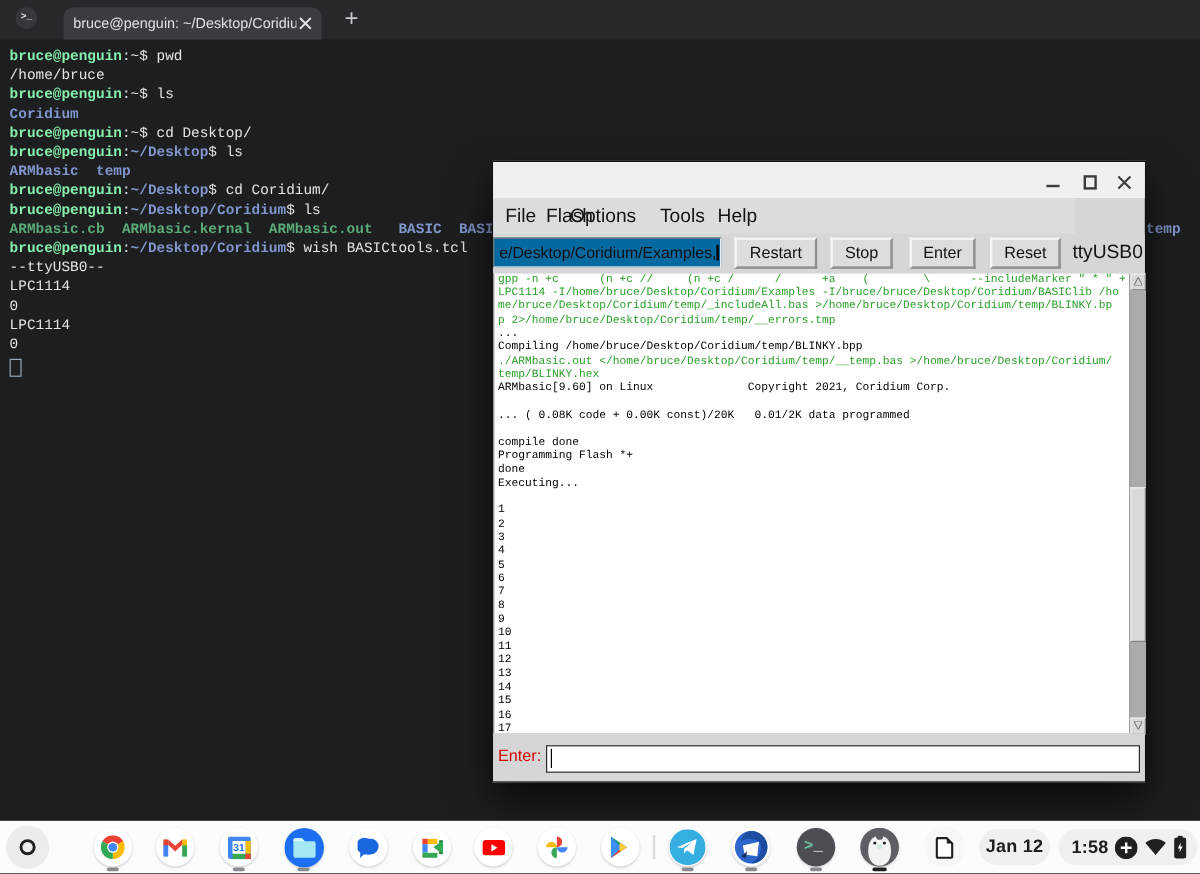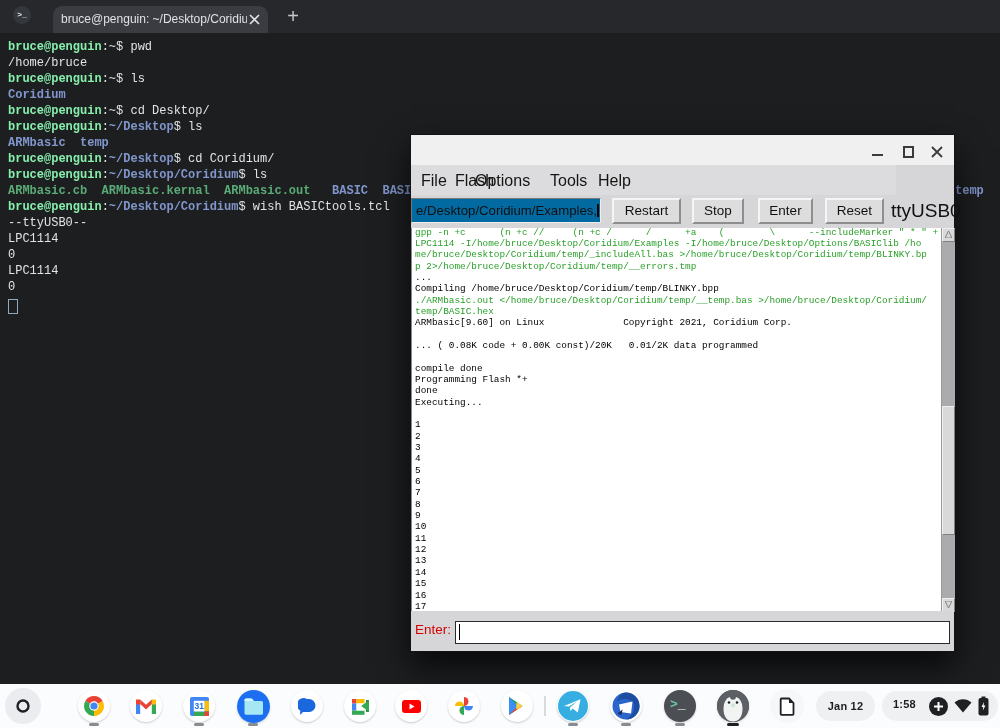--- a/index.html
+++ b/index.html
@@ -22,41 +22,41 @@
   
   #win{left:410px;top:134px;width:543px;height:516px;background:#d6d6d8;border:1px solid #131315;box-shadow:0 14px 30px rgba(0,0,0,0.72);}
   #title{left:0;top:0;width:543px;height:30px;background:#f0f0f0;}
   .wmin{left:461px;top:19px;width:11px;height:2px;background:#3b3b3b;}
   .wmax{left:492px;top:11px;width:7px;height:8px;border:2px solid #3b3b3b;background:transparent;}
   #menubar{left:0;top:30px;width:485px;height:30px;background:#dcdcde;color:#141414;font-size:16px;}
   #menubar span{position:absolute;top:7px;}
   #toolbar{left:0;top:60px;width:543px;height:33px;background:#d6d6d8;}
   #pathentry{left:0px;top:3px;width:184px;height:23px;background:#0369a1;border:1px solid #777;border-bottom-color:#eee;border-right-color:#eee;color:#101010;font-size:13.2px;line-height:23px;padding-left:4px;white-space:nowrap;overflow:hidden;}
   .tkbtn{top:3px;height:22px;background:#dddddd;border-top:2px solid #f5f5f5;border-left:2px solid #f5f5f5;border-bottom:2px solid #8e8e8e;border-right:2px solid #8e8e8e;color:#111;font-size:13.5px;text-align:center;line-height:22px;}
-  #ttyusb{top:3px;height:26px;color:#111;font-size:19px;text-align:left;line-height:26px;}
+  #ttyusb{top:3px;height:26px;color:#111;font-size:16px;text-align:center;line-height:26px;}
   
   #textarea{left:0;top:93px;width:530px;height:383px;background:#fff;overflow:hidden;border-left:1px solid #888;}
   #tktext{font-family:"Liberation Mono",monospace;font-size:9.4px;line-height:11.35px;white-space:pre;color:#000;margin:0;position:absolute;left:3px;top:-1.5px;}
   .gr{color:#2aa02a;}
   
   #sbar{left:530px;top:93px;width:13px;height:383px;background:#ababad;border-left:1px solid #9a9a9a;}
   .sbarrow{left:0px;width:11px;height:12px;background:#d9d9d9;border-top:1px solid #efefef;border-left:1px solid #efefef;border-right:1px solid #808080;border-bottom:1px solid #808080;}
   .sbarrow svg{display:block;margin:2px auto 0;}
   #sthumb{left:0px;top:178px;width:11px;height:127px;background:#d9d9d9;border-top:1px solid #efefef;border-left:1px solid #efefef;border-right:1px solid #808080;border-bottom:1px solid #808080;}
   
   #enterrow{left:0;top:476px;width:543px;height:40px;background:#d6d6d8;}
   #enterlbl{left:4px;top:11px;color:#d40000;font-size:13.5px;}
   #enterentry{left:44px;top:10px;width:493px;height:21px;background:#fff;border:1px solid #2a2a2a;}
   #enterentry .caret{position:absolute;left:3px;top:2px;width:1.4px;height:16px;background:#000;}
   
   #shelf{left:0;top:684px;width:1000px;height:44px;background:#fbfcfd;}
   .circ{position:absolute;top:690px;width:32px;height:32px;border-radius:50%;background:#fff;box-shadow:0 1px 2px rgba(60,64,67,0.25);}
   .dash{position:absolute;top:723px;width:10px;height:3px;border-radius:2px;background:#888c90;}
   .sep{left:544px;top:696px;width:2px;height:20px;background:#d8dadd;position:absolute;}
-  .pill{position:absolute;top:691px;height:30px;border-radius:15px;background:#eff0f2;color:#1c1e21;font-size:11px;font-weight:bold;letter-spacing:0.2px;}
+  .pill{position:absolute;top:691px;height:30px;border-radius:15px;background:#eff0f2;color:#1c1e21;font-size:15px;font-weight:bold;letter-spacing:0.2px;}
 </style>
 </head>
 <body>
 
 <div class="abs" id="tabbar"></div>
 <div class="abs" id="appic">&gt;_</div>
 <div class="abs" id="tab">
     <span class="lbl">bruce@penguin: ~/Desktop/Coridium</span>
   <svg id="tabx" class="abs" viewBox="0 0 13 13">
       <path d="M2 2 L11 11 M11 2 L2 11" stroke="#dee1e5" stroke-width="1.6"></path>
@@ -100,27 +100,27 @@
   <div class="abs" id="toolbar">
     <div class="abs" id="pathentry">e/Desktop/Coridium/Examples,<span style="display:inline-block;width:1.5px;height:13px;background:#000;vertical-align:-2px"></span></div>
     <div class="abs tkbtn" style="left:201px;width:65px">Restart</div>
     <div class="abs tkbtn" style="left:281px;width:48px">Stop</div>
     <div class="abs tkbtn" style="left:347px;width:51px">Enter</div>
     <div class="abs tkbtn" style="left:414px;width:55px">Reset</div>
     <div class="abs" id="ttyusb" style="left:480px;width:64px">ttyUSB0</div>
   </div>
   <div class="abs" id="textarea">
       <pre id="tktext"><span class="gr">gpp -n +c      (n +c //     (n +c /      /      +a    (        \      --includeMarker " * " + "  -D</span>
-<span class="gr">LPC1114 -I/home/bruce/Desktop/Coridium/Examples -I/home/bruce/Desktop/Options/BASIClib /ho</span>
+<span class="gr">LPC1114 -I/home/bruce/Desktop/Coridium/Examples -I/bruce/bruce/Desktop/Coridium/BASIClib /ho</span>
 <span class="gr">me/bruce/Desktop/Coridium/temp/_includeAll.bas &gt;/home/bruce/Desktop/Coridium/temp/BLINKY.bp</span>
 <span class="gr">p 2&gt;/home/bruce/Desktop/Coridium/temp/__errors.tmp</span>
 ...
 Compiling /home/bruce/Desktop/Coridium/temp/BLINKY.bpp
 <span class="gr">./ARMbasic.out &lt;/home/bruce/Desktop/Coridium/temp/__temp.bas &gt;/home/bruce/Desktop/Coridium/</span>
-<span class="gr">temp/BASIC.hex</span>
+<span class="gr">temp/BLINKY.hex</span>
 ARMbasic[9.60] on Linux              Copyright 2021, Coridium Corp.
 
 ... ( 0.08K code + 0.00K const)/20K   0.01/2K data programmed
 
 compile done
 Programming Flash *+
 done
 Executing...
 
 1

